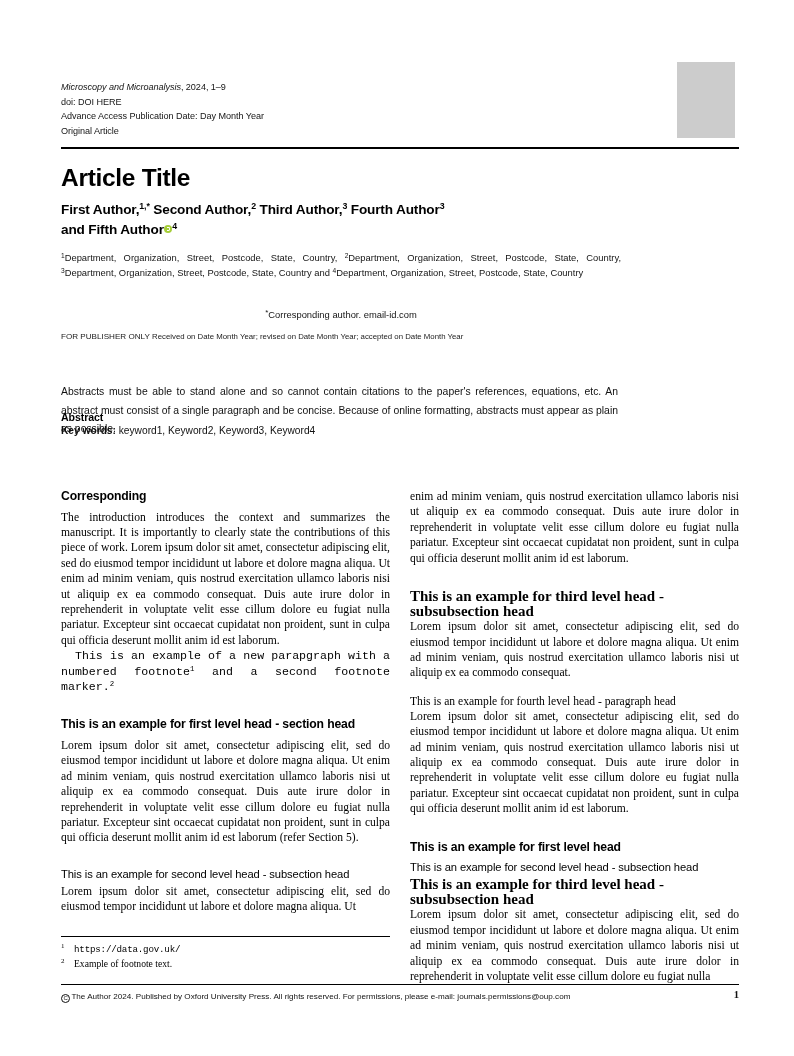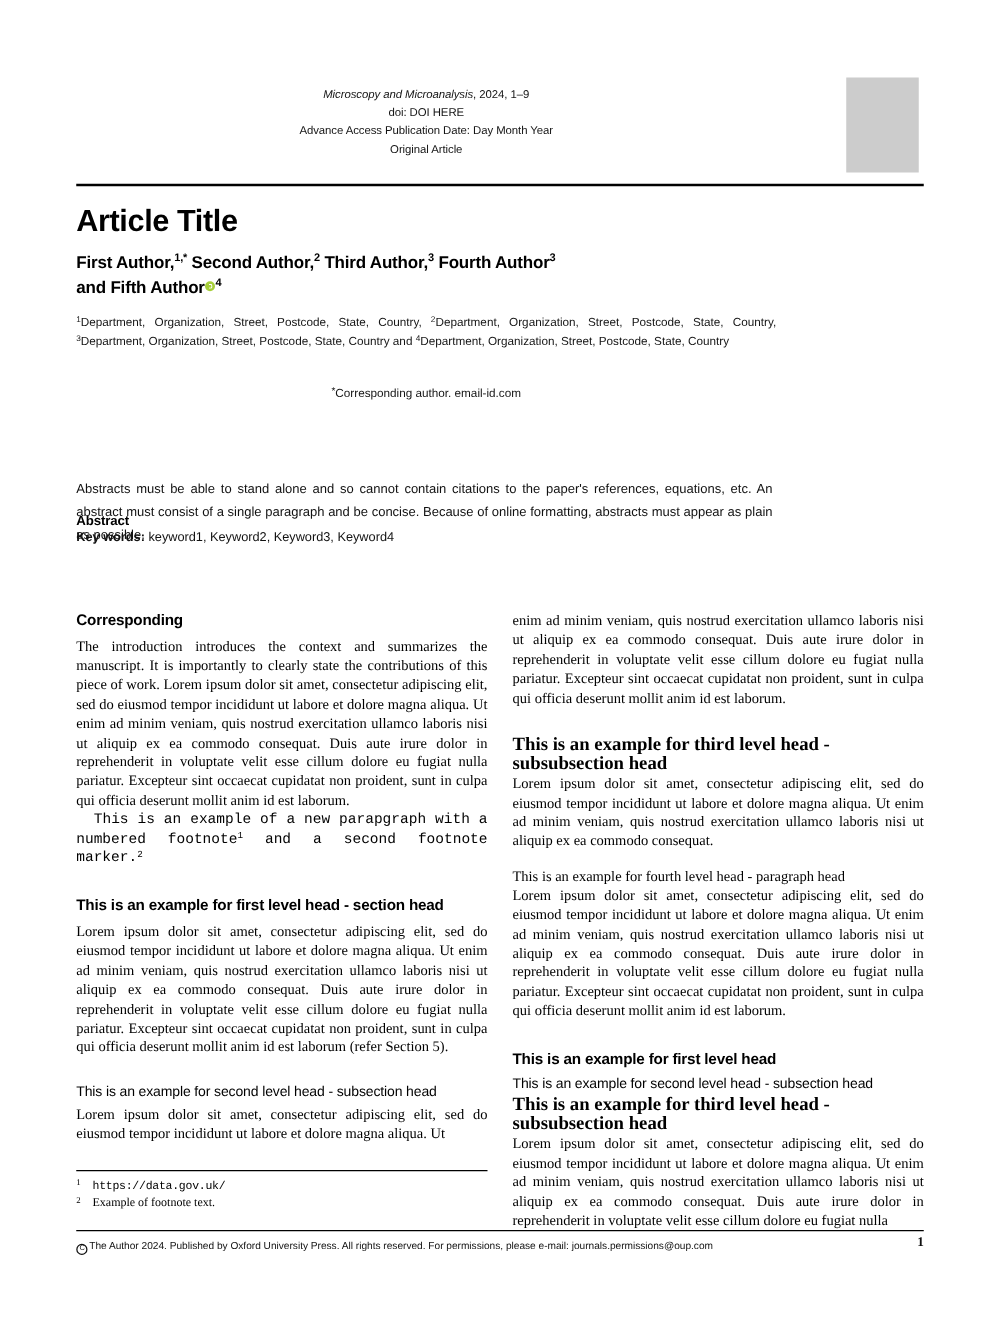--- a/index.html
+++ b/index.html
@@ -20,24 +20,23 @@
     position: absolute;
     left: 61px;
     top: 0;
     width: 678px;
     height: 1056px;
   }
 
   
   .masthead {
     position: absolute;
-    top: 68px;
+    top: 80px;
     left: 0;
     width: 560px;
-    text-align: center;
   }
   .masthead-line {
     font-family: "Liberation Sans", sans-serif;
     font-size: 9.1px;
     line-height: 14.6px;
     color: #141414;
     letter-spacing: -0.05px;
   }
   .journal-name { font-style: italic; }
 
@@ -352,20 +351,21 @@
 
   <div class="title-block">
     <h1 class="article-title">Article Title</h1>
     <p class="authors"><span>First Author,</span><sup>1,*</sup><span> Second Author,</span><sup>2</sup><span> Third Author,</span><sup>3</sup><span> Fourth Author</span><sup>3</sup><br><span>and Fifth Author</span><span class="orcid"></span><sup>4</sup></p>
   </div>
 
   <div class="affiliations"><sup>1</sup><span>Department, Organization, Street, Postcode, State, Country, </span><sup>2</sup><span>Department, Organization, Street, Postcode, State, Country, </span><sup>3</sup><span>Department, Organization, Street, Postcode, State, Country and </span><sup>4</sup><span>Department, Organization, Street, Postcode, State, Country</span></div>
 
   <div class="corresponding"><span class="star">*</span><span>Corresponding author. email-id.com</span></div>
 
+  <div class="publisher-line"><span class="caps">FOR PUBLISHER ONLY</span><span class="rec"> Received on Date Month Year; revised on Date Month Year; accepted on Date Month Year</span></div>
 
   <div class="abstract-head">Abstract</div>
   <div class="abstract-body">Abstracts must be able to stand alone and so cannot contain citations to the paper's references, equations, etc. An abstract must consist of a single paragraph and be concise. Because of online formatting, abstracts must appear as plain as possible.</div>
   <div class="keywords"><b>Key words:</b><span> keyword1, Keyword2, Keyword3, Keyword4</span></div>
 
   <div class="col col-left">
     <h2 class="h1head">Corresponding</h2>
     <p class="body">The introduction introduces the context and summarizes the manuscript. It is importantly to clearly state the contributions of this piece of work. Lorem ipsum dolor sit amet, consectetur adipiscing elit, sed do eiusmod tempor incididunt ut labore et dolore magna aliqua. Ut enim ad minim veniam, quis nostrud exercitation ullamco laboris nisi ut aliquip ex ea commodo consequat. Duis aute irure dolor in reprehenderit in voluptate velit esse cillum dolore eu fugiat nulla pariatur. Excepteur sint occaecat cupidatat non proident, sunt in culpa qui officia deserunt mollit anim id est laborum.</p>
     <p class="body indent"><span>This is an example of a new parapgraph with a numbered footnote</span><sup>1</sup><span> and a second footnote marker.</span><sup>2</sup></p>
 

